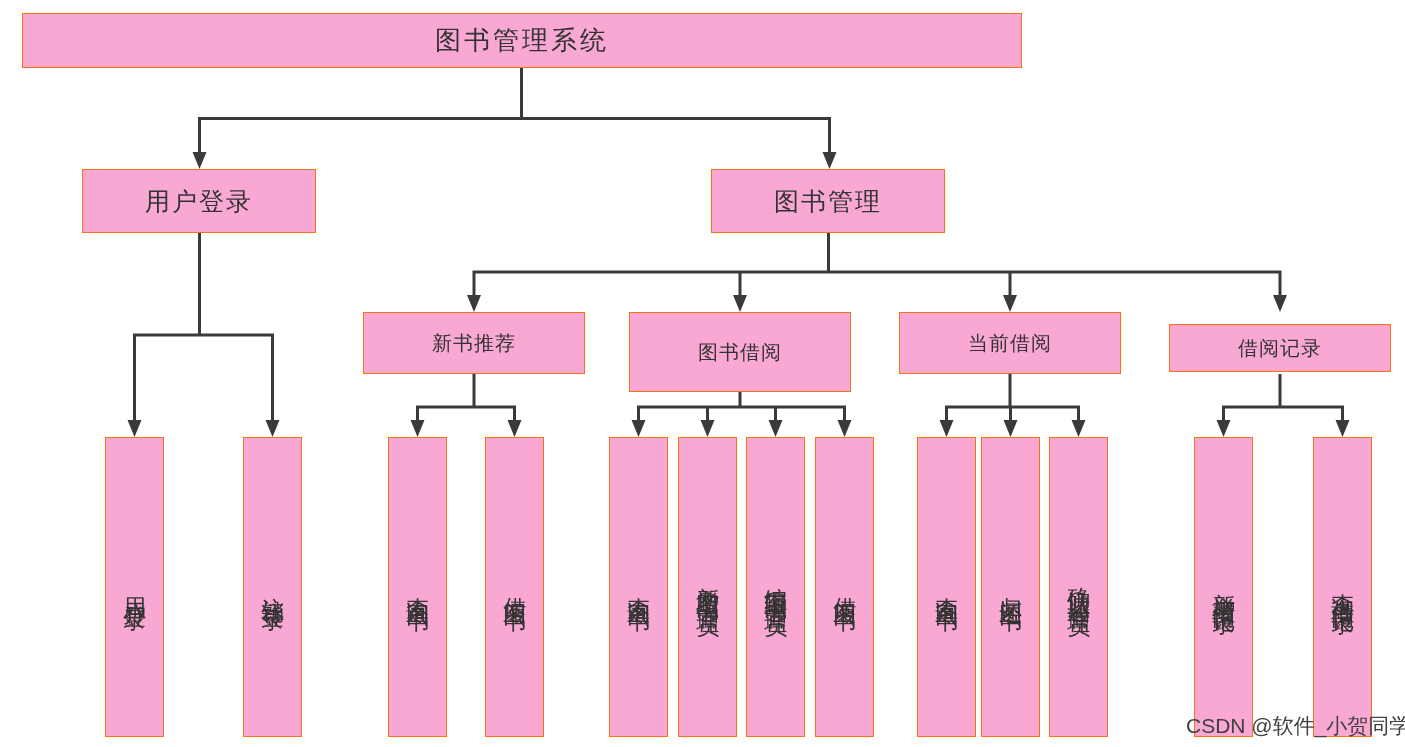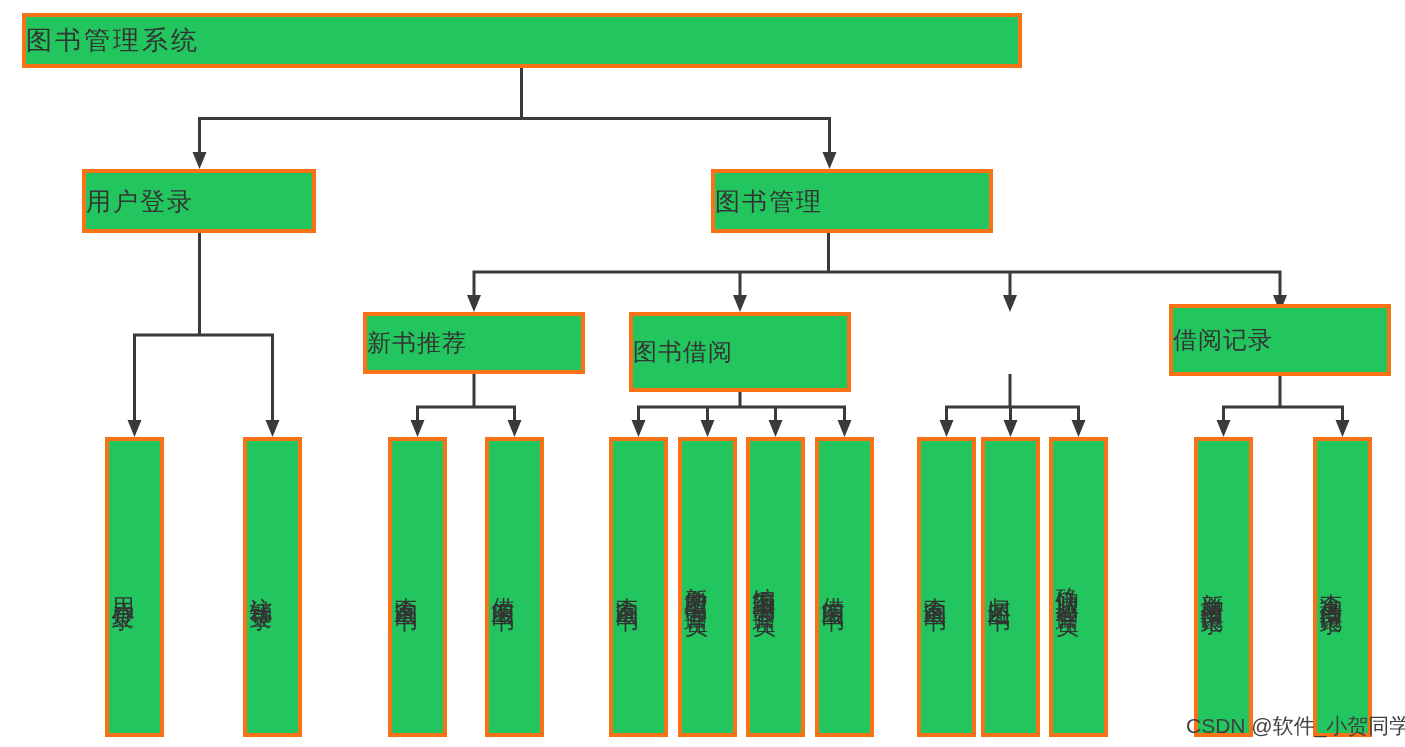--- a/index.html
+++ b/index.html
@@ -2,27 +2,27 @@
 <html><head>
 <meta charset="utf-8">
 <style>
   html,body{margin:0;padding:0;background:#ffffff;}
   .stage{
     position:relative;width:1405px;height:747px;background:#ffffff;overflow:hidden;
     font-family:"Liberation Sans",sans-serif;color:#333333;
   }
   .wires{position:absolute;left:0;top:0;width:1405px;height:747px;}
   .node{
-    position:absolute;box-sizing:border-box;background:#22c55e;
-    border:4px solid #f97316;display:flex;align-items:center;justify-content:flex-start;
+    position:absolute;box-sizing:border-box;background:#f9a8d4;
+    border:1px solid #f97316;display:flex;align-items:center;justify-content:center;
     text-align:center;white-space:nowrap;
   }
   .lvl0{font-size:26px;letter-spacing:3px;}
   .lvl1{font-size:25px;letter-spacing:2px;}
-  .lvl2{font-size:24px;letter-spacing:1px;}
+  .lvl2{font-size:20px;letter-spacing:1px;}
   .vnode{font-size:23px;}
   .vnode .vtxt{
     writing-mode:vertical-rl;text-orientation:mixed;
     letter-spacing:4px;line-height:1.2;white-space:nowrap;
   }
   .watermark{
     position:absolute;left:1186px;top:712px;width:215px;
     font-size:21px;color:#404040;letter-spacing:0;white-space:nowrap;
   }
 </style>
@@ -83,31 +83,34 @@
     </g>
   </svg>
 
   <div class="node lvl0" style="left:22px;top:13px;width:1000px;height:55px;">
     <span>图书管理系统</span>
   </div>
 
   <div class="node lvl1" style="left:82px;top:169px;width:234px;height:64px;">
     <span>用户登录</span>
   </div>
-  <div class="node lvl1" style="left:711px;top:169px;width:282px;height:64px;">
+  <div class="node lvl1" style="left:711px;top:169px;width:234px;height:64px;">
     <span>图书管理</span>
   </div>
 
   <div class="node lvl2" style="left:363px;top:312px;width:222px;height:62px;">
     <span>新书推荐</span>
   </div>
   <div class="node lvl2" style="left:629px;top:312px;width:222px;height:80px;">
     <span>图书借阅</span>
   </div>
-  <div class="node lvl2" style="left:1169px;top:304px;width:222px;height:72px;">
+  <div class="node lvl2" style="left:899px;top:312px;width:222px;height:62px;">
+    <span>当前借阅</span>
+  </div>
+  <div class="node lvl2" style="left:1169px;top:324px;width:222px;height:48px;">
     <span>借阅记录</span>
   </div>
 
   <div class="node vnode" style="left:105px;top:437px;width:59px;height:300px;">
     <span class="vtxt">用户登录</span>
   </div>
   <div class="node vnode" style="left:243px;top:437px;width:59px;height:300px;">
     <span class="vtxt">注销登录</span>
   </div>
 

